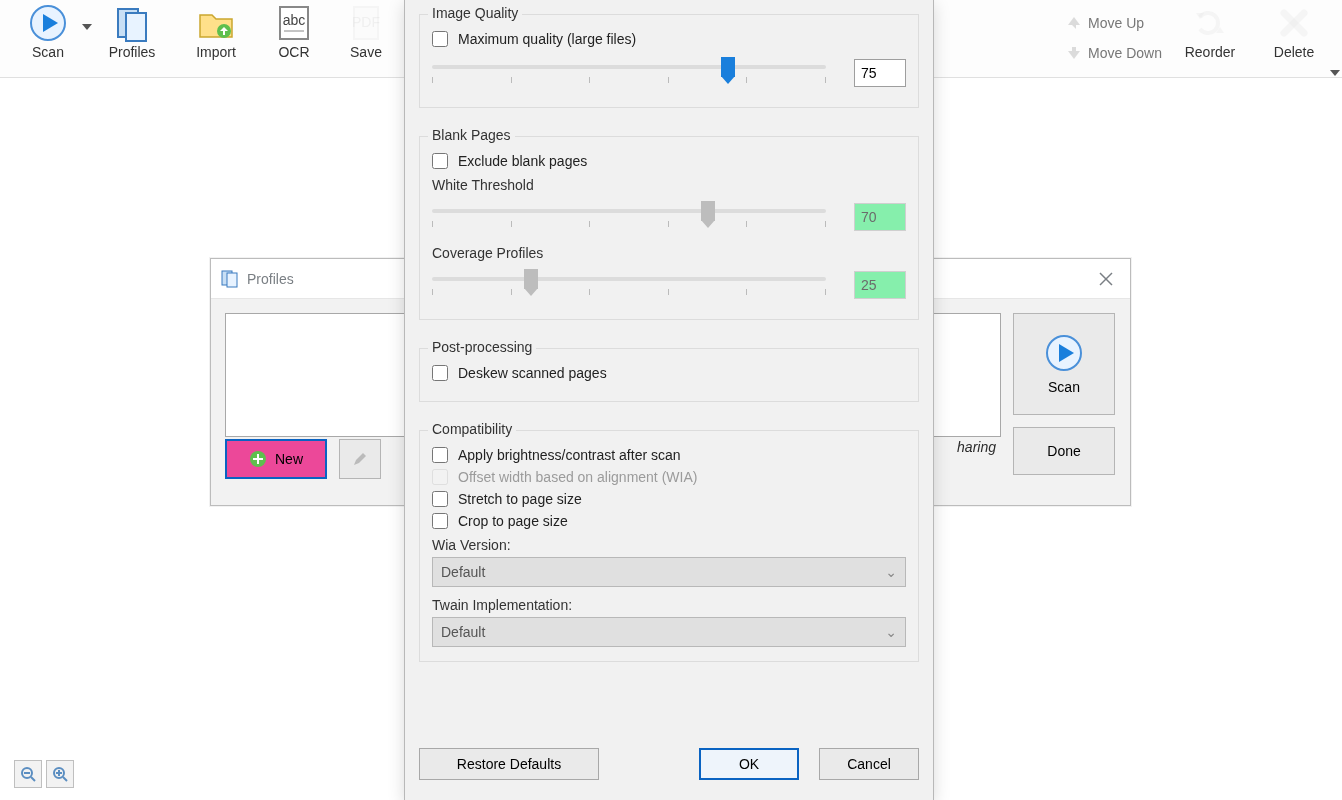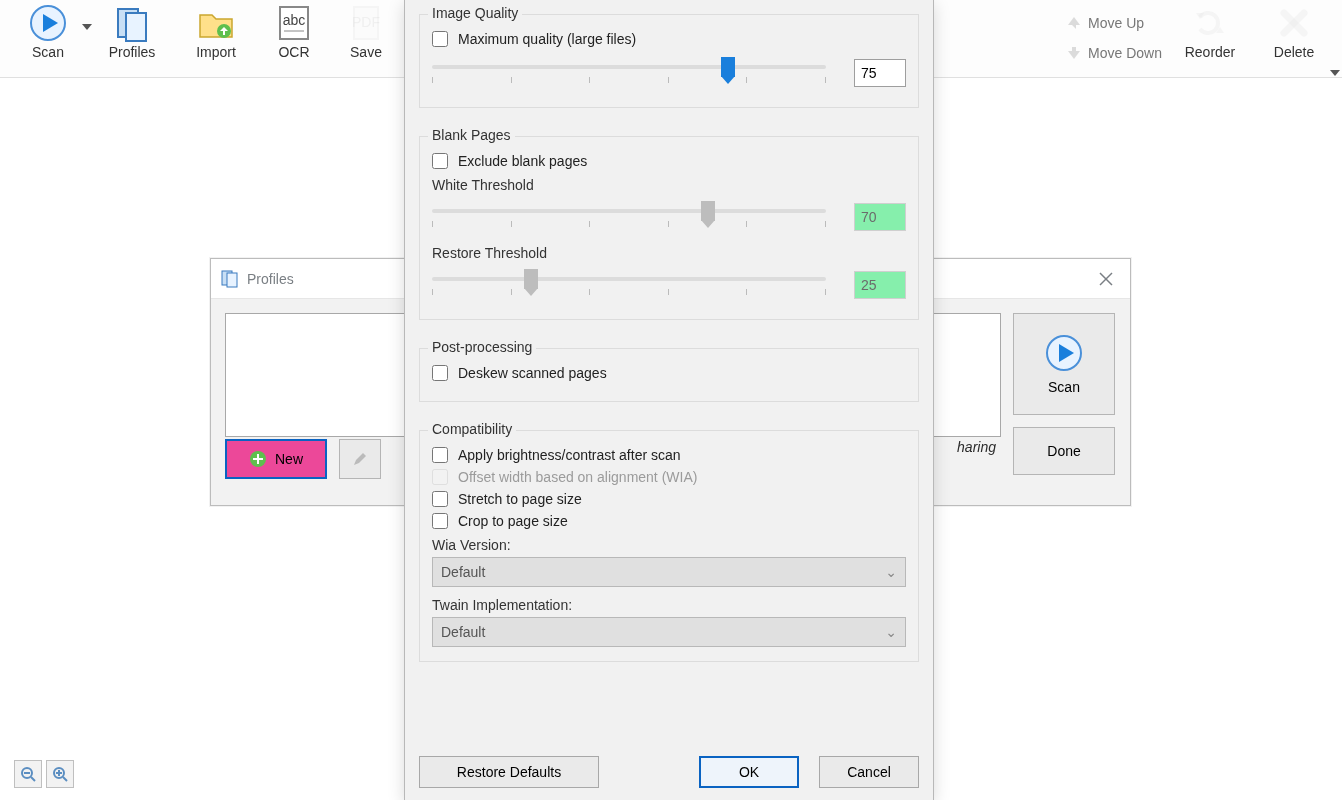--- a/index.html
+++ b/index.html
@@ -54,21 +54,21 @@
   .slider .ticks span { width: 1px; height: 6px; background: #bbb; }
   .slider .thumb { position: absolute; top: 4px; width: 14px; height: 20px; background: #1a7fdc; transform: translateX(-50%); }
   .slider .thumb::after { content:""; position:absolute; left:0; bottom:-7px; border-left:7px solid transparent; border-right:7px solid transparent; border-top:8px solid #1a7fdc; }
   .slider.dim .thumb { background: #bdbdbd; }
   .slider.dim .thumb::after { border-top-color: #bdbdbd; }
   .valbox { width: 52px; height: 28px; border: 1px solid #9e9e9e; background: #fff; text-align: left; padding: 3px 6px; }
   .valbox.dim { background: #86efac; border-color: #cfcfcf; color: #6b6b6b; }
   .combo { width: 100%; height: 30px; background: #e0e0e0; border: 1px solid #b8b8b8; color: #555; display: flex; align-items: center; justify-content: space-between; padding: 0 8px; margin-top: 4px; }
   .combo .chev { color: #8a8a8a; }
 
-  .adv-footer { position: absolute; left: 0; right: 0; bottom: 0; height: 56px; display: flex; align-items: center; justify-content: space-between; padding: 0 14px; background: #f1f1f1; }
+  .adv-footer { position: absolute; left: 0; right: 0; bottom: 8px; height: 56px; display: flex; align-items: center; justify-content: space-between; padding: 0 14px; background: #f1f1f1; }
   .adv-footer .right { display: flex; gap: 20px; }
   .btn-std { height: 32px; min-width: 100px; padding: 0 18px; background: #eaeaea; border: 1px solid #a8a8a8; display: flex; align-items: center; justify-content: center; font-size: 14px; }
   .btn-primary { border: 2px solid #0a63c2; background: #eef4fb; }
 
   
   svg { display: block; }
 </style>
 </head>
 <body>
 
@@ -287,21 +287,21 @@
               <span></span>
               <span></span>
               <span></span>
               <span></span>
             </div>
           <div class="thumb" style="left: 70%;"></div>
         </div>
         <input class="valbox dim" readonly="" value="70" style="">
       </div>
 
-      <div class="small-label">Restore Threshold</div>
+      <div class="small-label">Coverage Profiles</div>
       <div class="sliderrow">
         <div class="slider dim">
           <div class="track"></div>
           <div class="ticks">
               <span></span>
               <span></span>
               <span></span>
               <span></span>
               <span></span>
               <span></span>

